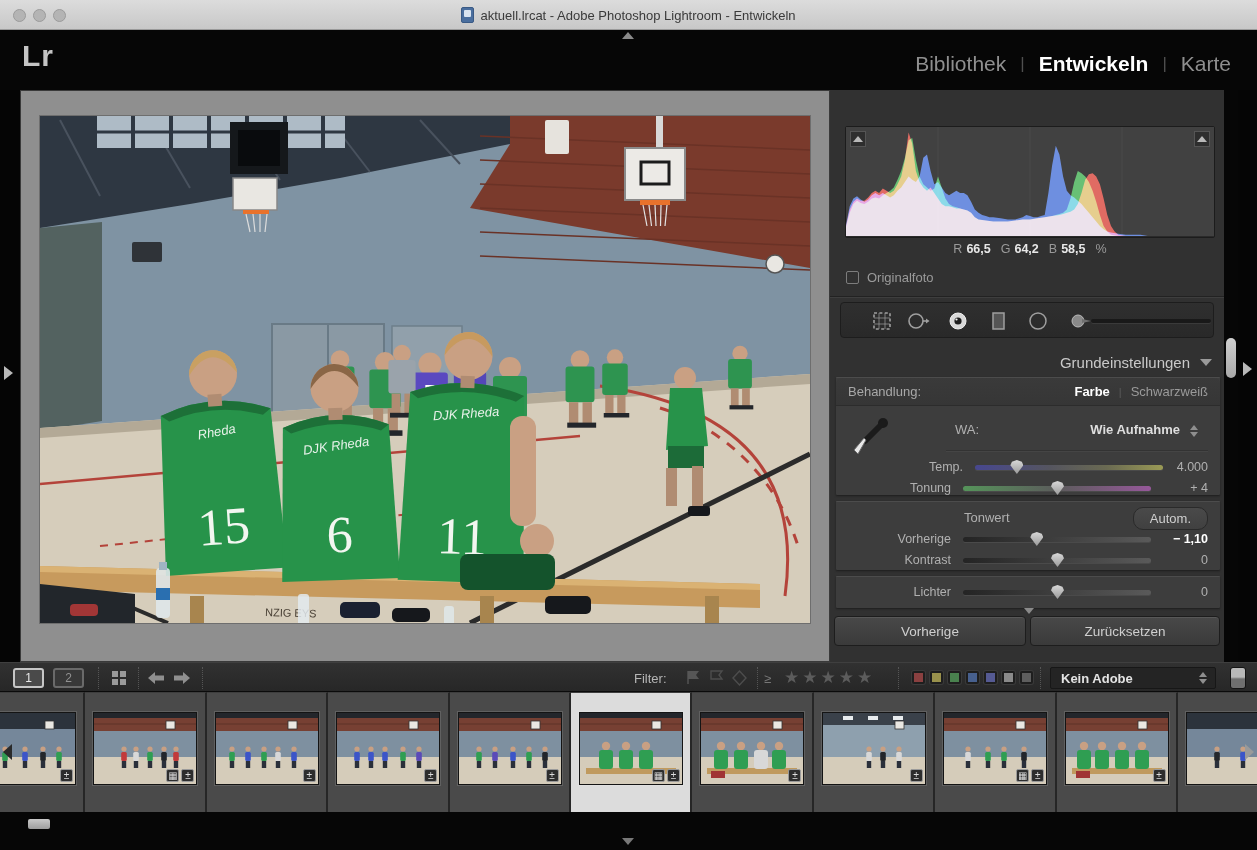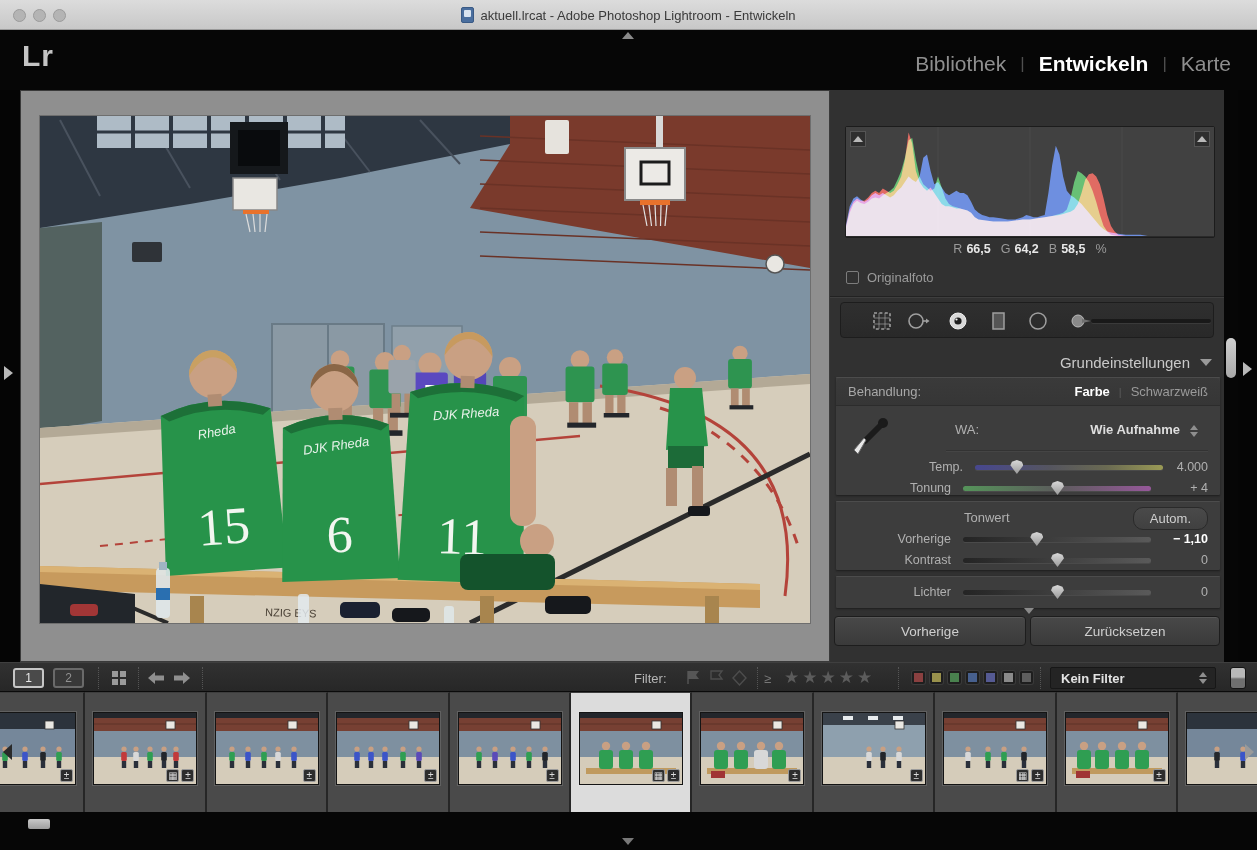--- a/index.html
+++ b/index.html
@@ -575,21 +575,21 @@
         <div class="swatch" style="background: rgb(138, 64, 64);"></div>
         <div class="swatch" style="background: rgb(153, 145, 76);"></div>
         <div class="swatch" style="background: rgb(73, 129, 78);"></div>
         <div class="swatch" style="background: rgb(71, 96, 142);"></div>
         <div class="swatch" style="background: rgb(85, 90, 147);"></div>
         <div class="swatch" style="background: rgb(138, 138, 138);"></div>
         <div class="swatch" style="background: rgb(94, 94, 94);"></div>
       </div>
     <div class="fb-dots" style="left:1040px"></div>
     <div class="filter-dd">
-      <span class="val">Kein Filter</span>
+      <span class="val">Kein Adobe</span>
       <span class="stepper" style="right:8px;top:4px">
           <span class="stp-up"></span>
           <span class="stp-dn"></span>
         </span>
     </div>
     <div class="fstoggle"></div>
   </div>
 
   <div class="thumbs" id="thumbrow">
       <div class="cell" style="left: 1178px; width: 121.4px;">

